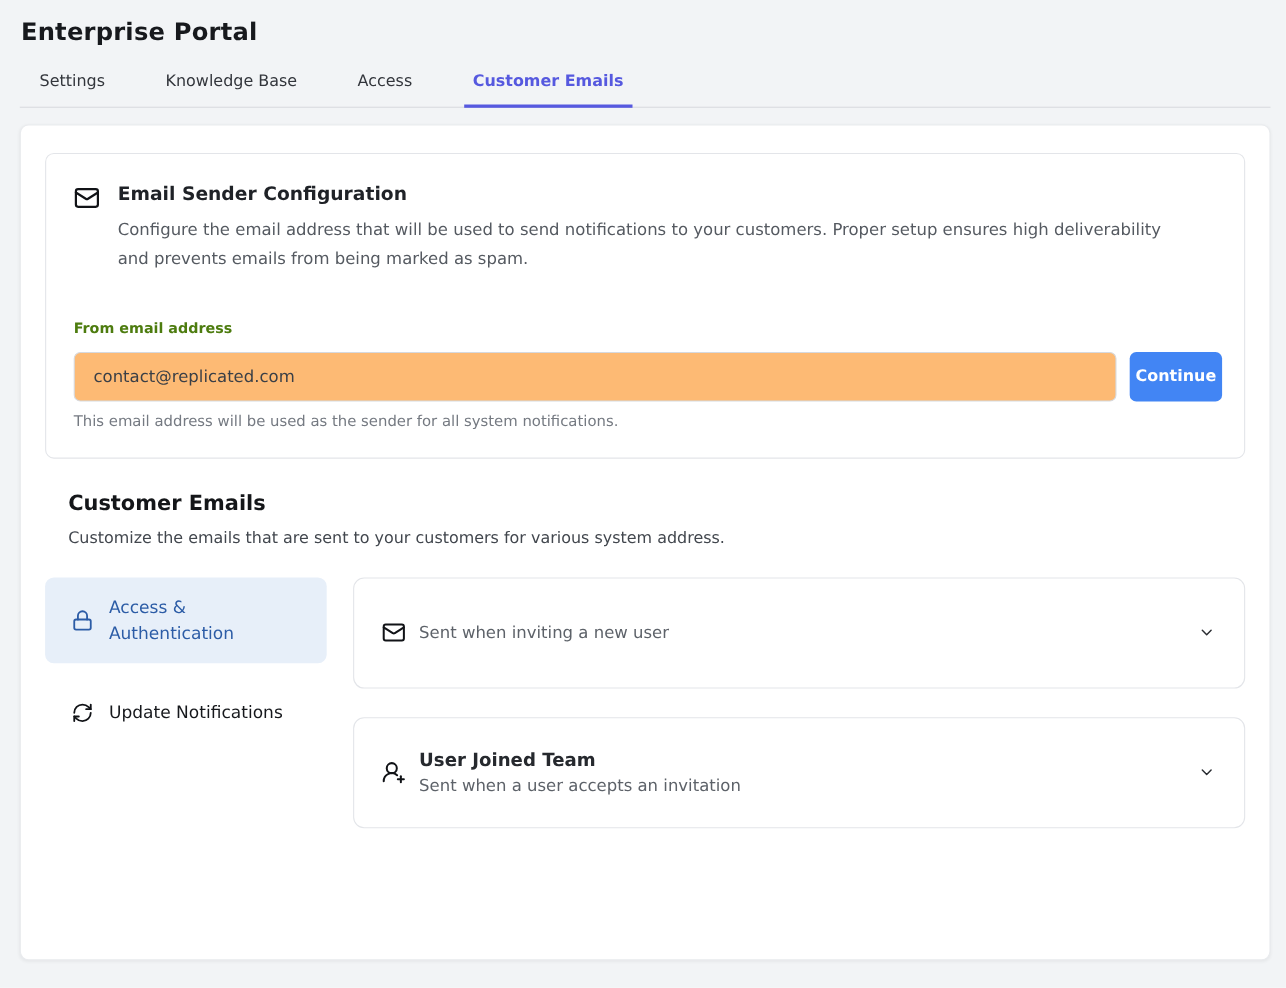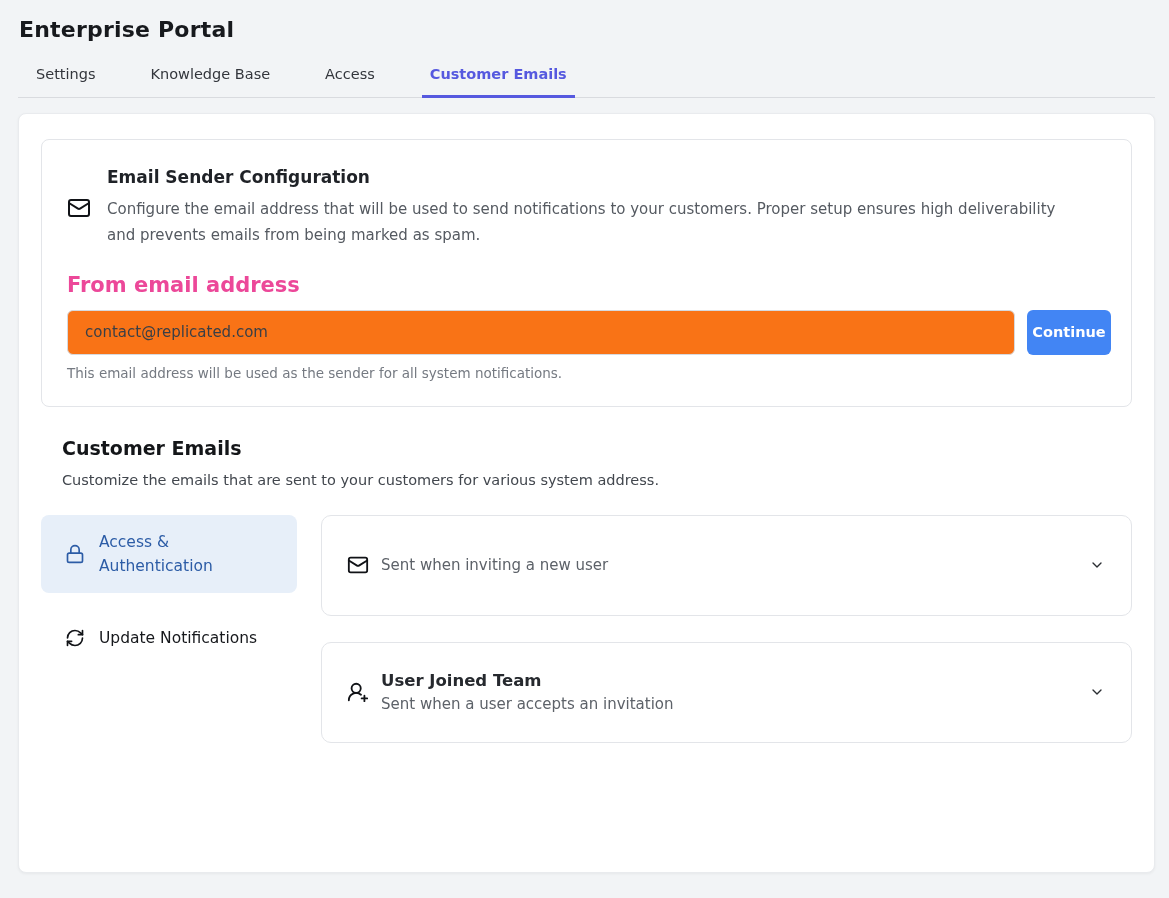--- a/index.html
+++ b/index.html
@@ -52,52 +52,52 @@
     box-shadow: 0 1px 3px rgba(0,0,0,0.05);
     padding: 25px 22px 20px 22px;
   }
 
   
   .config-card {
     border: 1px solid #e3e5e9;
     border-radius: 8px;
     padding: 27px 20px 25px 25px;
   }
-  .config-head { display: flex; gap: 16px; align-items: center; }
+  .config-head { display: flex; gap: 16px; align-items: flex-start; }
   .config-head .icon { flex-shrink: 0; margin-top: 1px; }
   .config-title {
     font-size: 17px;
     font-weight: 700;
     color: #1f2227;
   }
   .config-desc {
     margin-top: 9px;
     font-size: 15px;
     line-height: 1.75;
     color: #555a61;
     max-width: 975px;
   }
   .form-label {
-    margin-top: 24px;
-    font-size: 21px;
+    margin-top: 43px;
+    font-size: 13px;
     font-weight: 600;
-    color: #ec4899;
+    color: #4d7c0f;
   }
   .form-row { display: flex; gap: 12px; margin-top: 13px; align-items: stretch; }
   .email-input {
     flex: 1;
     height: 45px;
     border: 1px solid #d6d9de;
     border-radius: 6px;
     padding: 0 17px;
     font-size: 15px;
     color: #3a3f46;
     font-family: inherit;
     outline: none;
-    background: #f97316;
+    background: #fdba74;
   }
   .continue-btn {
     width: 84px;
     height: 45px;
     background: #4285f4;
     color: #ffffff;
     font-size: 14.5px;
     font-weight: 600;
     border: none;
     border-radius: 6px;

